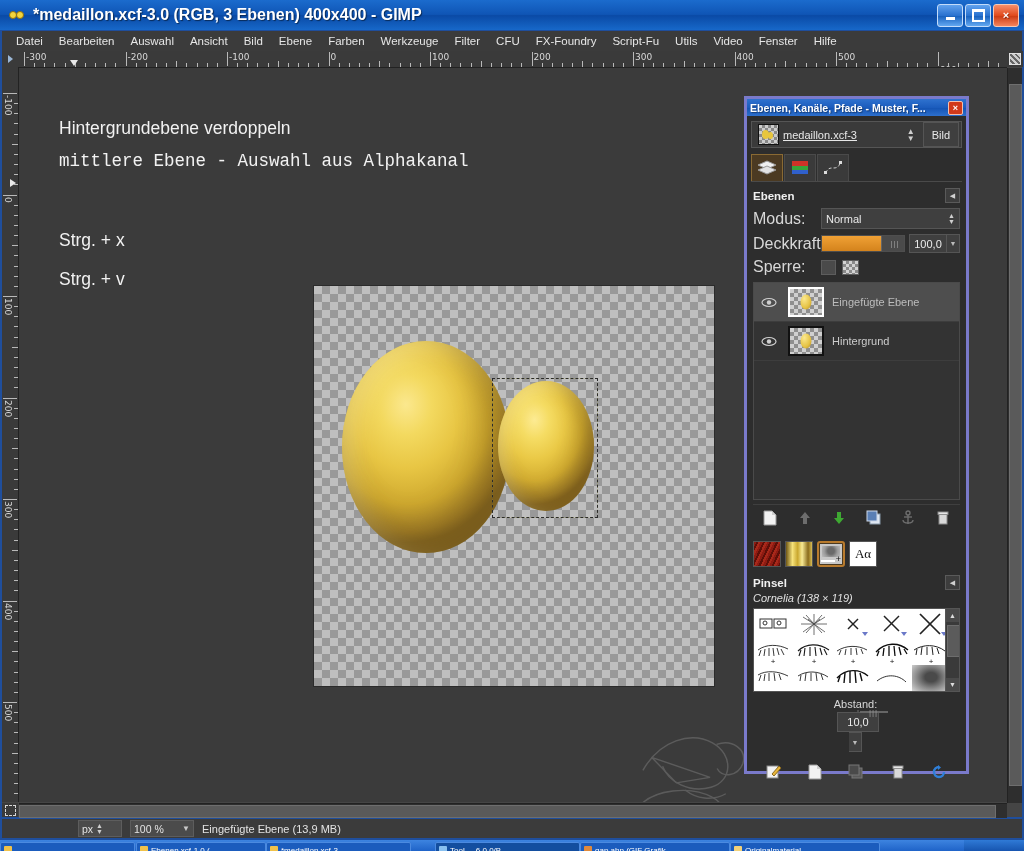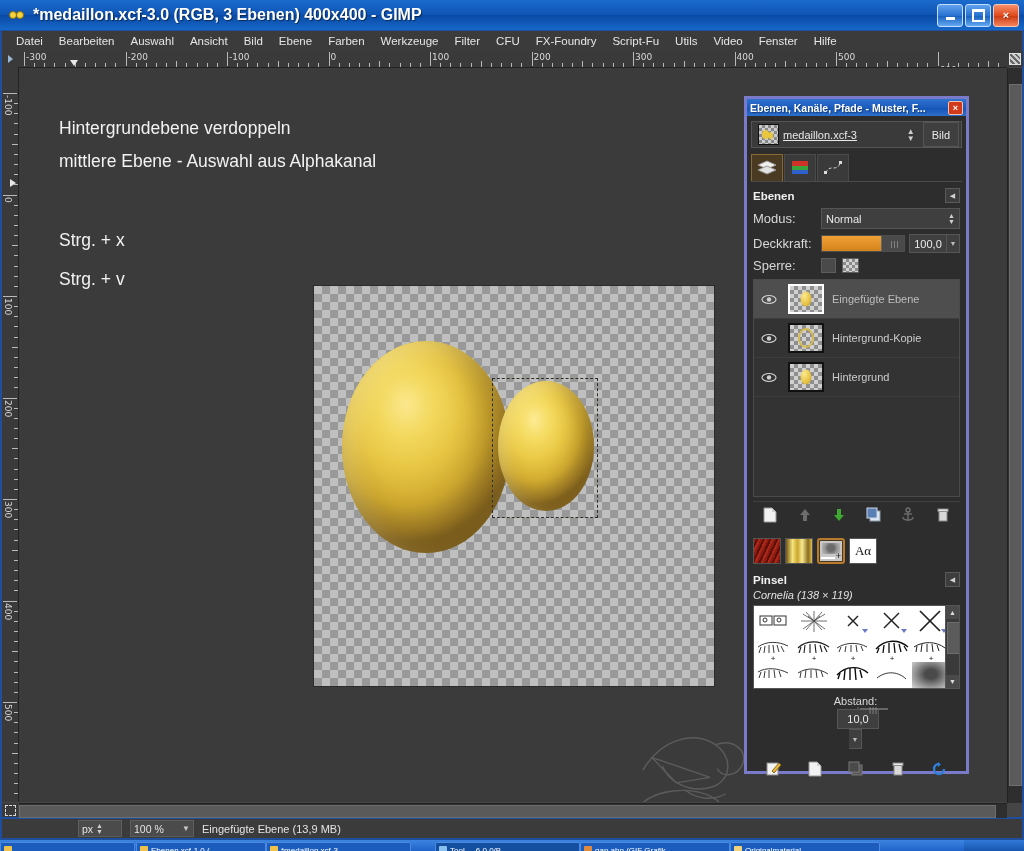--- a/index.html
+++ b/index.html
@@ -126,21 +126,21 @@
   .dtab{width:30px;height:26px;display:flex;align-items:center;justify-content:center;
     background:#3a3a3a;border:1px solid #4a4a4a;border-bottom:none;}
   .dtab.active{background:#4b3a22;border-color:#8a6a33;}
 
   .panel-head{margin:6px 6px 0 6px;display:flex;align-items:center;justify-content:space-between;}
   .panel-head .t{color:#f0f0f0;font-size:11.5px;font-weight:bold;}
   .panel-btn{width:13px;height:13px;background:#3d3d3d;border:1px solid #5a5a5a;
     display:flex;align-items:center;justify-content:center;color:#d0d0d0;font-size:7px;}
 
   .row{margin:5px 6px 0 6px;display:flex;align-items:center;}
-  .row .lbl{color:#d8d8d8;font-size:13px;width:68px;}
+  .row .lbl{color:#d8d8d8;font-size:16px;width:68px;}
   #mode-combo{flex:1;height:19px;background:#3f3f3f;border:1px solid #555;display:flex;
     align-items:center;justify-content:space-between;padding:0 4px;color:#e8e8e8;font-size:11px;}
   #opacity-slider{flex:1;height:15px;background:#3a3a3a;border:1px solid #4e4e4e;position:relative;overflow:hidden;}
   #opacity-fill{position:absolute;left:0;top:0;bottom:0;background:linear-gradient(180deg,#f0a135,#d4831c);}
   #opacity-knob{position:absolute;top:0;bottom:0;width:26px;background:#4a4a4a;border-left:1px solid #666;
     display:flex;align-items:center;justify-content:center;color:#9a9a9a;font-size:8px;letter-spacing:1px;}
   #opacity-value{margin-left:4px;width:36px;height:17px;background:#3f3f3f;border:1px solid #555;
     color:#ececec;font-size:11px;display:flex;align-items:center;justify-content:center;}
   #opacity-spin{width:12px;height:17px;background:#3f3f3f;border:1px solid #555;border-left:none;
     display:flex;align-items:center;justify-content:center;color:#bbb;font-size:7px;}
@@ -460,21 +460,21 @@
         <div class="rtick" style="top: 726.35px; height: 1px; width: 4px; left: 12px;"></div>
         <div id="vruler-cursor" style="top: 112px;"></div>
       </div>
     <div id="navigate-btn">
         <div class="nv"></div>
       </div>
 
     <div id="canvas-viewport">
 
       <div style="position:absolute;left:40px;top:52px;color:#f2f2f2;font-size:17.5px;line-height:1.0;">Hintergrundebene verdoppeln</div>
-      <div style="position:absolute;left:40px;top:85px;color:#f2f2f2;font-size:17.5px;line-height:1.0;">mittlere Ebene - Auswahl aus Alphakanal</div>
+      <div style="position:absolute;left:40px;top:85px;color:#f2f2f2;font-size:17.5px;line-height:1.0;font-family:Liberation Mono, monospace;">mittlere Ebene - Auswahl aus Alphakanal</div>
       <div style="position:absolute;left:40px;top:164px;color:#f2f2f2;font-size:17.5px;line-height:1.0;">Strg. + x</div>
       <div style="position:absolute;left:40px;top:203px;color:#f2f2f2;font-size:17.5px;line-height:1.0;">Strg. +  v</div>
 
       <svg id="watermark" viewBox="0 0 140 110">
         <g fill="none" stroke="#cfcfcf" stroke-width="1.4">
           <path d="M20 42 C40 14, 72 8, 92 22 C112 36, 108 62, 86 66 C64 70, 44 56, 40 40"></path>
           <path d="M30 30 L86 56 L52 58 Z"></path>
           <path d="M12 78 C28 62, 66 62, 86 76 C104 88, 92 102, 70 98 C48 94, 30 86, 24 80"></path>
           <path d="M96 24 C112 20, 126 32, 120 46 C114 58, 98 58, 94 48"></path>
           <path d="M60 66 C70 76, 86 80, 100 74"></path>
@@ -596,32 +596,20 @@
         <div class="eye">
           <svg viewBox="0 0 16 11">
             <ellipse cx="8" cy="5.5" rx="7" ry="4" fill="none" stroke="#cfcfcf" stroke-width="1.2"></ellipse>
             <circle cx="8" cy="5.5" r="2.2" fill="#cfcfcf"></circle>
           </svg>
         </div>
         <div class="lthumb active">
             <div class="mini-egg"></div>
           </div>
         <div class="lname">Eingefügte Ebene</div>
-      </div>
-      <div class="layer-row">
-        <div class="eye">
-          <svg viewBox="0 0 16 11">
-            <ellipse cx="8" cy="5.5" rx="7" ry="4" fill="none" stroke="#cfcfcf" stroke-width="1.2"></ellipse>
-            <circle cx="8" cy="5.5" r="2.2" fill="#cfcfcf"></circle>
-          </svg>
-        </div>
-        <div class="lthumb">
-            <div class="ring-egg"></div>
-          </div>
-        <div class="lname">Hintergrund-Kopie</div>
       </div>
       <div class="layer-row">
         <div class="eye">
           <svg viewBox="0 0 16 11">
             <ellipse cx="8" cy="5.5" rx="7" ry="4" fill="none" stroke="#cfcfcf" stroke-width="1.2"></ellipse>
             <circle cx="8" cy="5.5" r="2.2" fill="#cfcfcf"></circle>
           </svg>
         </div>
         <div class="lthumb">
             <div class="mini-egg"></div>

